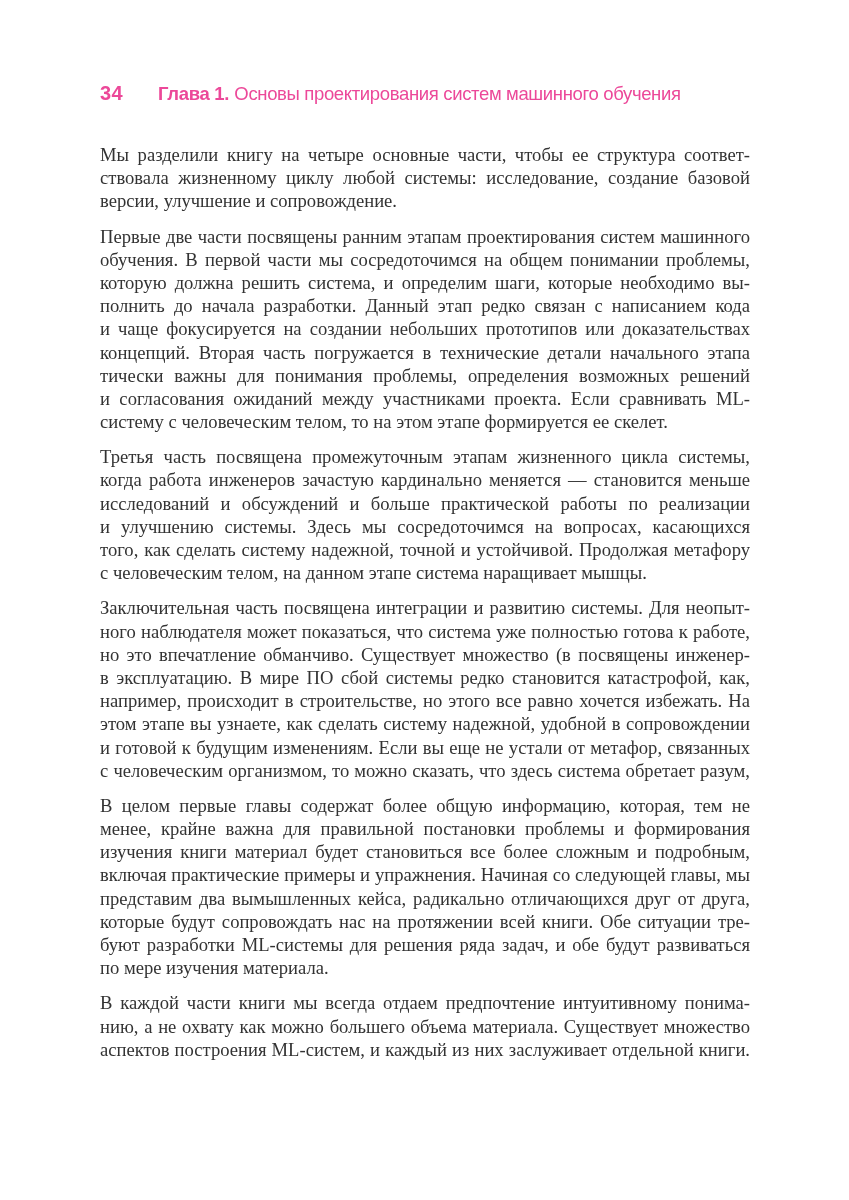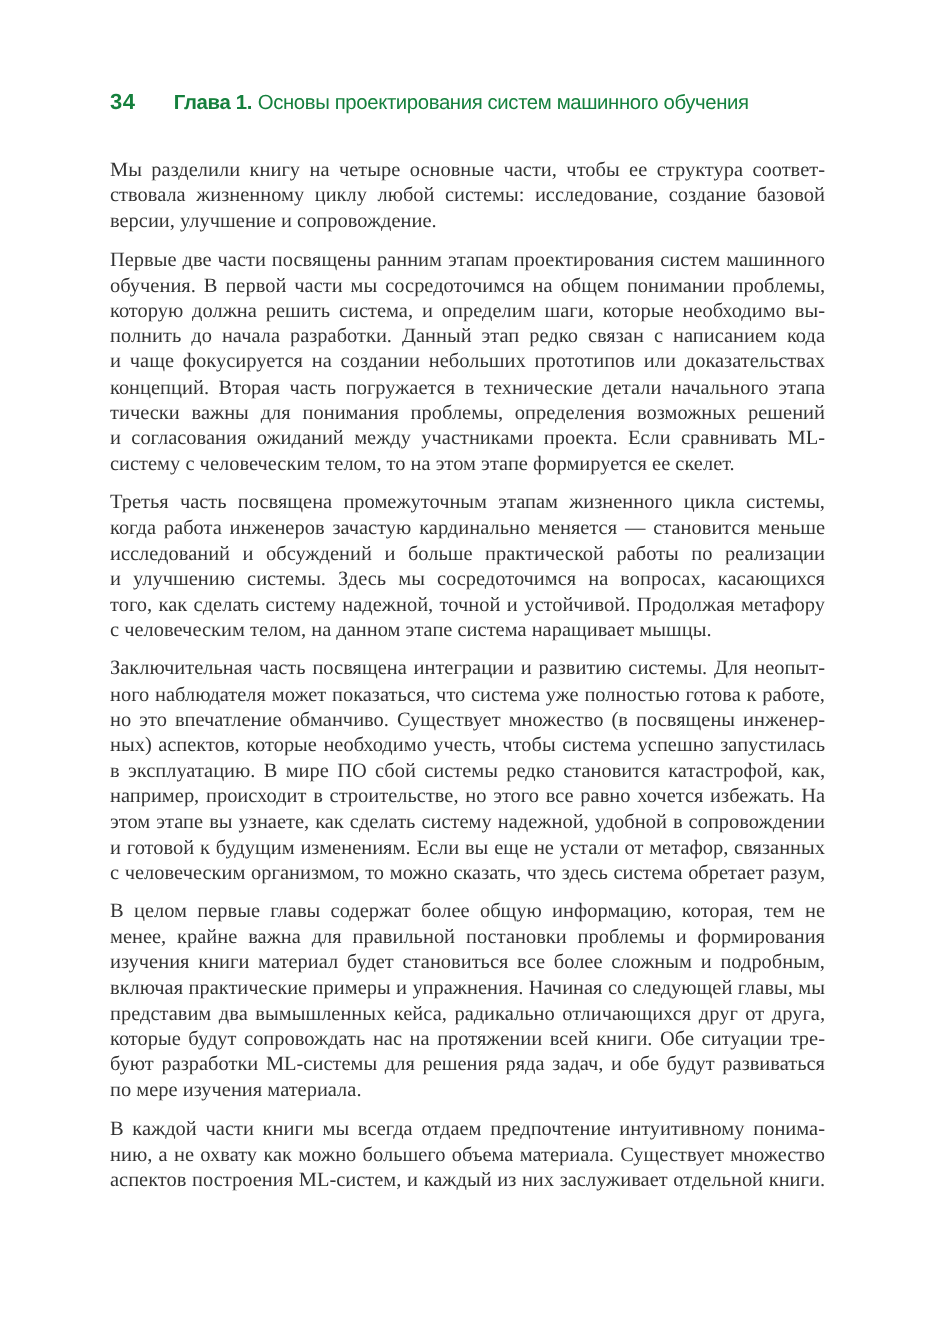--- a/index.html
+++ b/index.html
@@ -17,21 +17,21 @@
     .page-header {
       position: absolute;
       left: 100px;
       top: 78px;
       width: 660px;
       height: 30px;
       font-family: "Liberation Sans", "DejaVu Sans", sans-serif;
       font-size: 18.5px;
       line-height: 30px;
       white-space: nowrap;
-      color: #15803d;
+      color: #ec4899;
     }
     .page-number {
       display: inline-block;
       width: 58px;
       font-weight: bold;
       font-size: 20px;
       letter-spacing: 0.5px;
     }
     .chapter-label {
       font-weight: bold;
@@ -98,21 +98,20 @@
     <span class="line">исследований и обсуждений и больше практической работы по реализации</span>
     <span class="line">и улучшению системы. Здесь мы сосредоточимся на вопросах, касающихся</span>
     <span class="line">того, как сделать систему надежной, точной и устойчивой. Продолжая метафору</span>
     <span class="line last">с человеческим телом, на данном этапе система наращивает мышцы.</span>
   </p>
 
   <p class="paragraph">
     <span class="line">Заключительная часть посвящена интеграции и развитию системы. Для неопыт-</span>
     <span class="line">ного наблюдателя может показаться, что система уже полностью готова к работе,</span>
     <span class="line">но это впечатление обманчиво. Существует множество (в посвящены инженер-</span>
-    <span class="line">ных) аспектов, которые необходимо учесть, чтобы система успешно запустилась</span>
     <span class="line">в эксплуатацию. В мире ПО сбой системы редко становится катастрофой, как,</span>
     <span class="line">например, происходит в строительстве, но этого все равно хочется избежать. На</span>
     <span class="line">этом этапе вы узнаете, как сделать систему надежной, удобной в сопровождении</span>
     <span class="line">и готовой к будущим изменениям. Если вы еще не устали от метафор, связанных</span>
     <span class="line">с человеческим организмом, то можно сказать, что здесь система обретает разум,</span>
   </p>
 
   <p class="paragraph">
     <span class="line">В целом первые главы содержат более общую информацию, которая, тем не</span>
     <span class="line">менее, крайне важна для правильной постановки проблемы и формирования</span>

